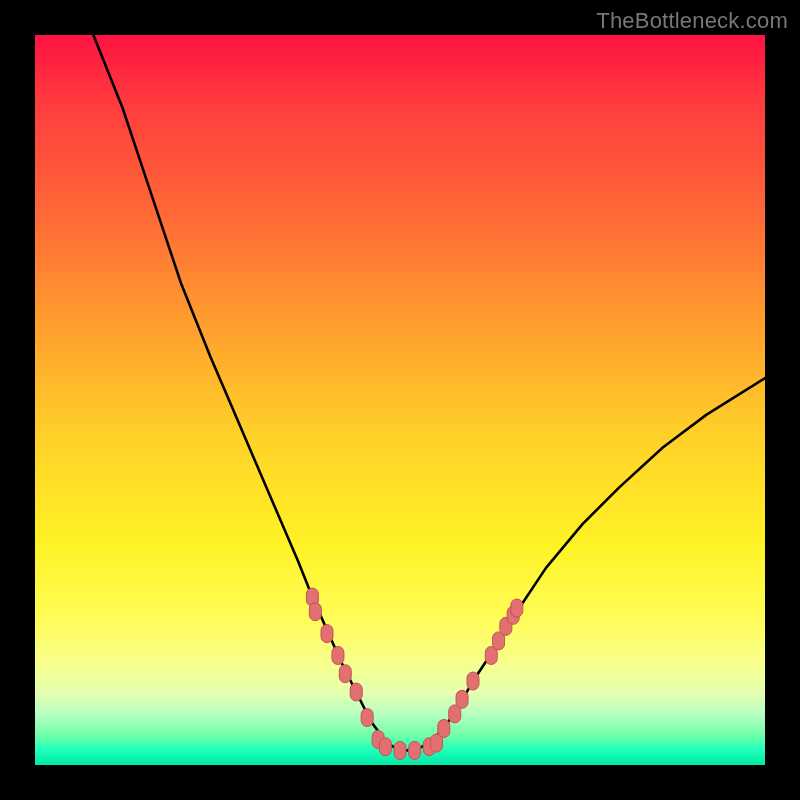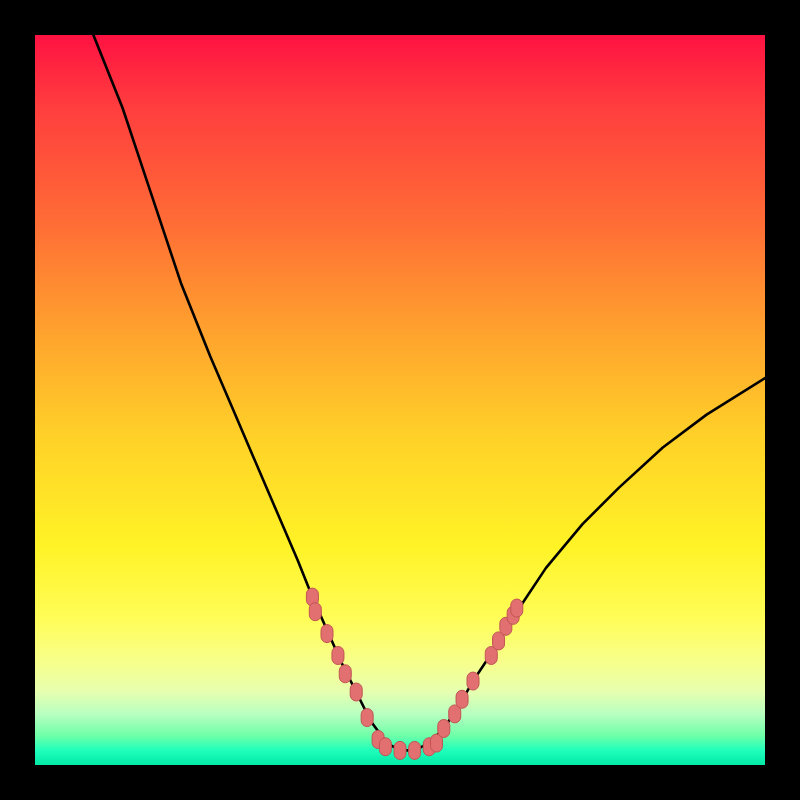--- a/index.html
+++ b/index.html
@@ -88,13 +88,14 @@
           <rect x="421.05" y="655.30" width="12" height="18" rx="6" ry="6" fill="#e27070" stroke="#c15454" stroke-width="1"></rect>
           <rect x="432.00" y="637.05" width="12" height="18" rx="6" ry="6" fill="#e27070" stroke="#c15454" stroke-width="1"></rect>
           <rect x="450.25" y="611.50" width="12" height="18" rx="6" ry="6" fill="#e27070" stroke="#c15454" stroke-width="1"></rect>
           <rect x="457.55" y="596.90" width="12" height="18" rx="6" ry="6" fill="#e27070" stroke="#c15454" stroke-width="1"></rect>
           <rect x="464.85" y="582.30" width="12" height="18" rx="6" ry="6" fill="#e27070" stroke="#c15454" stroke-width="1"></rect>
           <rect x="472.15" y="571.35" width="12" height="18" rx="6" ry="6" fill="#e27070" stroke="#c15454" stroke-width="1"></rect>
           <rect x="475.80" y="564.05" width="12" height="18" rx="6" ry="6" fill="#e27070" stroke="#c15454" stroke-width="1"></rect>
         </g>
     </svg>
   </div>
+  <div class="watermark">TheBottleneck.com</div>
 </div>
 
 </body></html>

